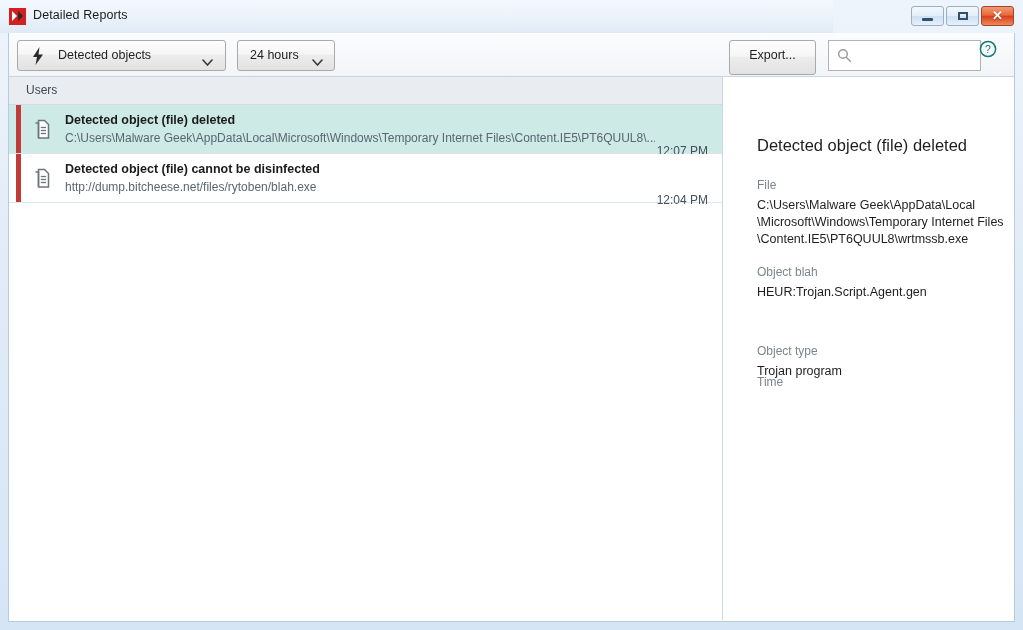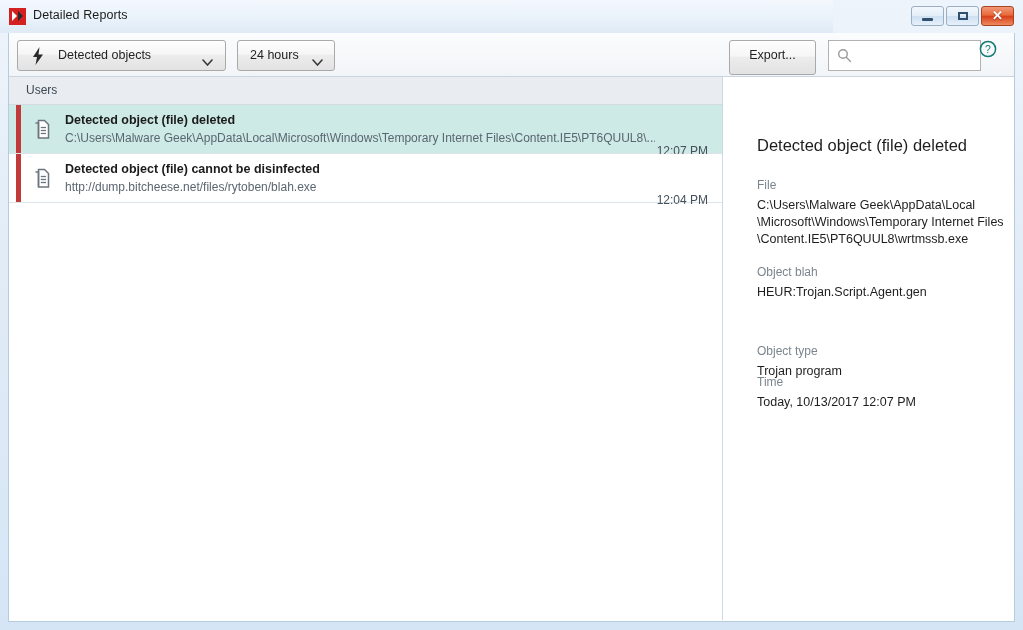--- a/index.html
+++ b/index.html
@@ -415,21 +415,20 @@
         <div class="detail-value">HEUR:Trojan.Script.Agent.gen</div>
       </div>
 
       <div class="detail-field" id="field-object-type">
         <div class="detail-label">Object type</div>
         <div class="detail-value">Trojan program</div>
       </div>
 
       <div class="detail-field" id="field-time">
         <div class="detail-label">Time</div>
-        <div class="detail-value">Today, 10/13/2017 12:07 PM</div>
       </div>
     </div>
 
   </div>
 
   <div id="help-button">
     <span>
       <svg width="18" height="18" viewBox="0 0 18 18">
         <circle cx="9" cy="9" r="7.6" stroke="#127c72" stroke-width="1.5" fill="none"></circle>
         <text x="9" y="13" text-anchor="middle" font-family="Liberation Sans, sans-serif" font-size="10.5" fill="#127c72">?</text>

